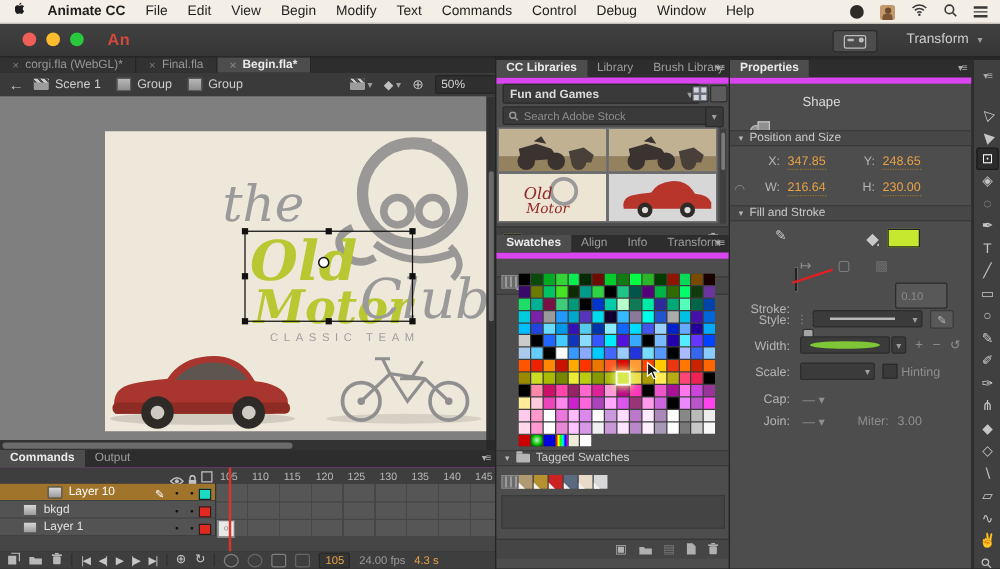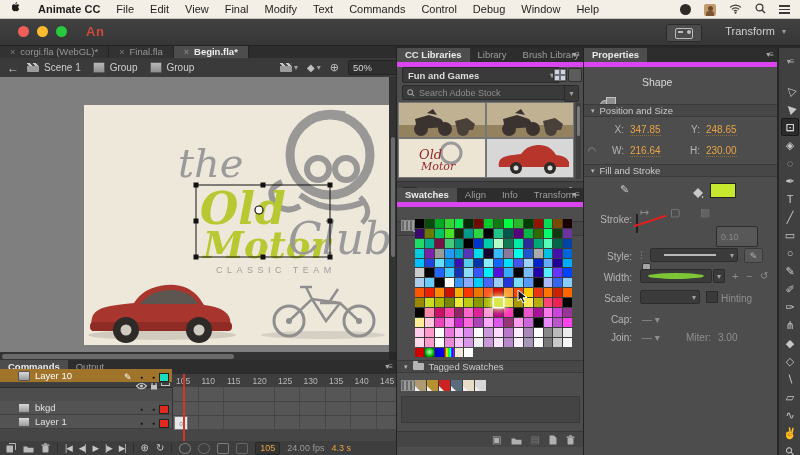--- a/index.html
+++ b/index.html
@@ -176,21 +176,21 @@
       <svg width="10" height="12" viewBox="0 0 10 12">
           <path d="M7.8 6.3c0-1.5 1.2-2.2 1.3-2.3-.7-1-1.8-1.2-2.2-1.2-.9-.1-1.8.5-2.3.5-.5 0-1.2-.5-2-.5C1.6 2.8.6 3.4.1 4.4c-1 1.7-.3 4.3.7 5.7.5.7 1 1.5 1.8 1.4.7 0 1-.4 1.9-.4.9 0 1.1.4 1.9.4.8 0 1.3-.7 1.8-1.4.6-.8.8-1.6.8-1.6s-1.2-.5-1.2-2.2z" transform="scale(.8)" fill="#1d1d1d"></path>
           <path d="M5.9 1.6C6.3 1.1 6.6.4 6.5 0c-.6 0-1.3.4-1.7.9-.4.4-.7 1.1-.6 1.6.7 0 1.3-.4 1.7-.9z" transform="scale(.8)" fill="#1d1d1d"></path>
         </svg>
     </span>
     <span id="menu-items">
         <span class="mi first">Animate CC</span>
         <span class="mi">File</span>
         <span class="mi">Edit</span>
         <span class="mi">View</span>
-        <span class="mi">Final</span>
+        <span class="mi">Begin</span>
         <span class="mi">Modify</span>
         <span class="mi">Text</span>
         <span class="mi">Commands</span>
         <span class="mi">Control</span>
         <span class="mi">Debug</span>
         <span class="mi">Window</span>
         <span class="mi">Help</span>
       </span>
     <span id="mb-right">
       <span class="st-circle"></span>
@@ -756,21 +756,21 @@
           <path d="M1 6 L6 1 L11 6 L6 11 Z M6 1 L6 4" fill="#c9c9c9"></path>
           <path d="M10.5 8.5 q1.5 2.5 0 2.5 q-1.5 0 0 -2.5z" fill="#c9c9c9"></path>
         </svg>
     </span>
     <span class="abs fill-sw" style="left: 126px; top: 135px; background: rgb(198, 232, 46);"></span>
 
     <span class="abs dim" style="left:56px;top:158px;font-size:11px">↦</span>
     <span class="abs dim" style="left:86px;top:158px;font-size:11px">▢</span>
     <span class="abs dim" style="left:116px;top:158px;font-size:11px;opacity:.5">▩</span>
 
-    <span class="prop-label" style="left:8px;top:166px">Stroke:</span>
+    <span class="prop-label" style="left:8px;top:194px">Stroke:</span>
     <span class="abs track" style="left:56px;top:186px;width:66px"><i></i></span>
     <span class="abs sel" style="left:132px;top:178px;width:42px;height:21px;background:#585858;color:#8a8a8a;font-size:9px;display:flex;align-items:center;padding-left:4px">0.10</span>
 
     <span class="prop-label" style="left:8px;top:203px">Style:</span>
     <span class="abs dim" style="left:53px;top:202px;font-size:9px">⋮⋮</span>
     <span class="abs sel" style="left:66px;top:200px;width:88px;height:14px;display:flex;align-items:center">
       <span class="linein"></span>
         <span class="caret" style="margin-right:3px">▾</span>
     </span>
     <span class="abs btn3" style="left:160px;top:200px">✎</span>
@@ -896,21 +896,21 @@
         <span class="rnum" style="left: 29.5px;">110</span>
         <span class="rnum" style="left: 55px;">115</span>
         <span class="rnum" style="left: 80.5px;">120</span>
         <span class="rnum" style="left: 106px;">125</span>
         <span class="rnum" style="left: 131.5px;">130</span>
         <span class="rnum" style="left: 157px;">135</span>
         <span class="rnum" style="left: 182.5px;">140</span>
         <span class="rnum" style="left: 208px;">145</span>
       </div>
     <div id="layers">
-        <div class="tl-row selected" style="top: 9px;">
+        <div class="tl-row selected" style="top: 27px; padding-left: 20px;">
           <span class="layer-ic"></span>
           <span>Layer 10</span>
           <span class="dotc" style="left: 124px; font-size: 9px; color: rgb(255, 255, 255);">✎</span>
           <span class="dotc" style="left: 140px; font-size: 5px; top: 5px;">●</span>
           <span class="dotc" style="left: 152px; font-size: 5px; top: 5px;">●</span>
           <span class="chip" style="background: rgb(26, 220, 195);"></span>
         </div>
         <div class="tl-row" style="top: 41px;">
           <span class="layer-ic"></span>
           <span>bkgd</span>

